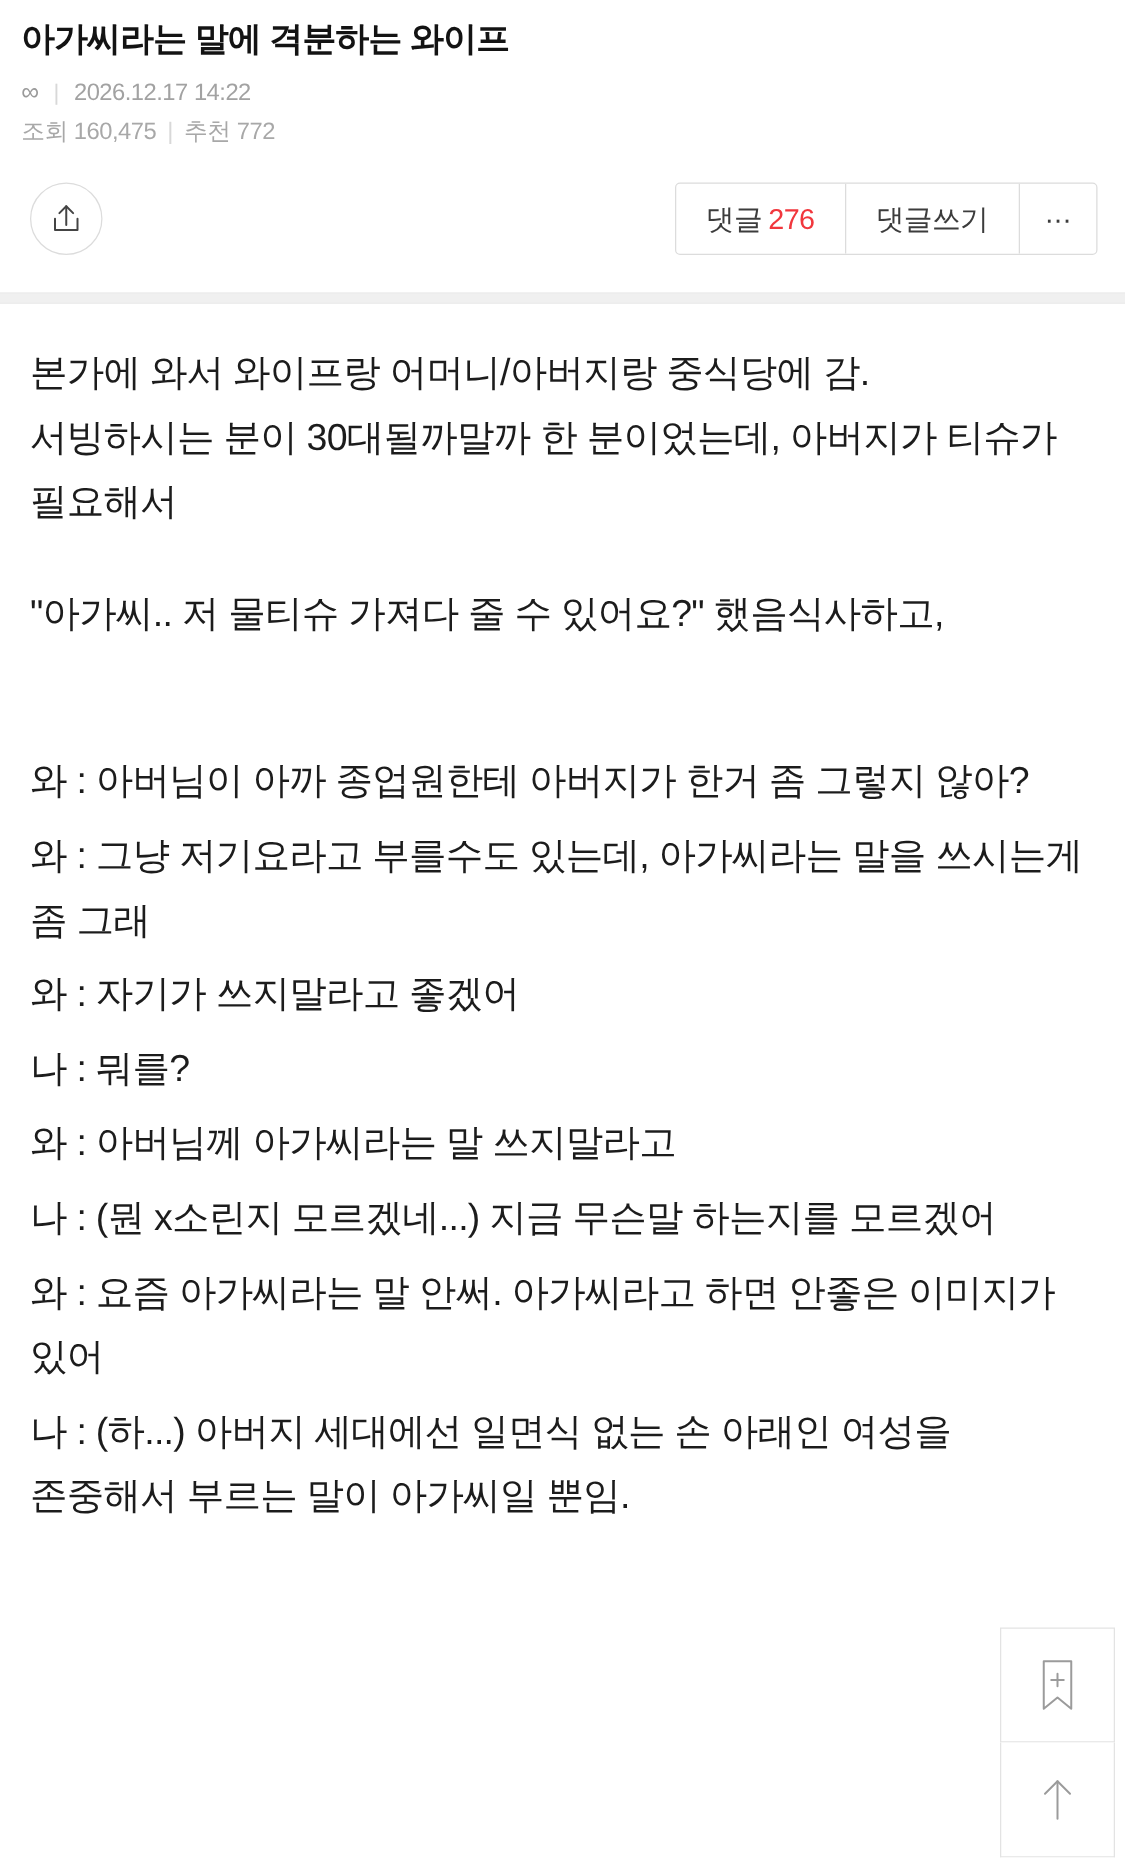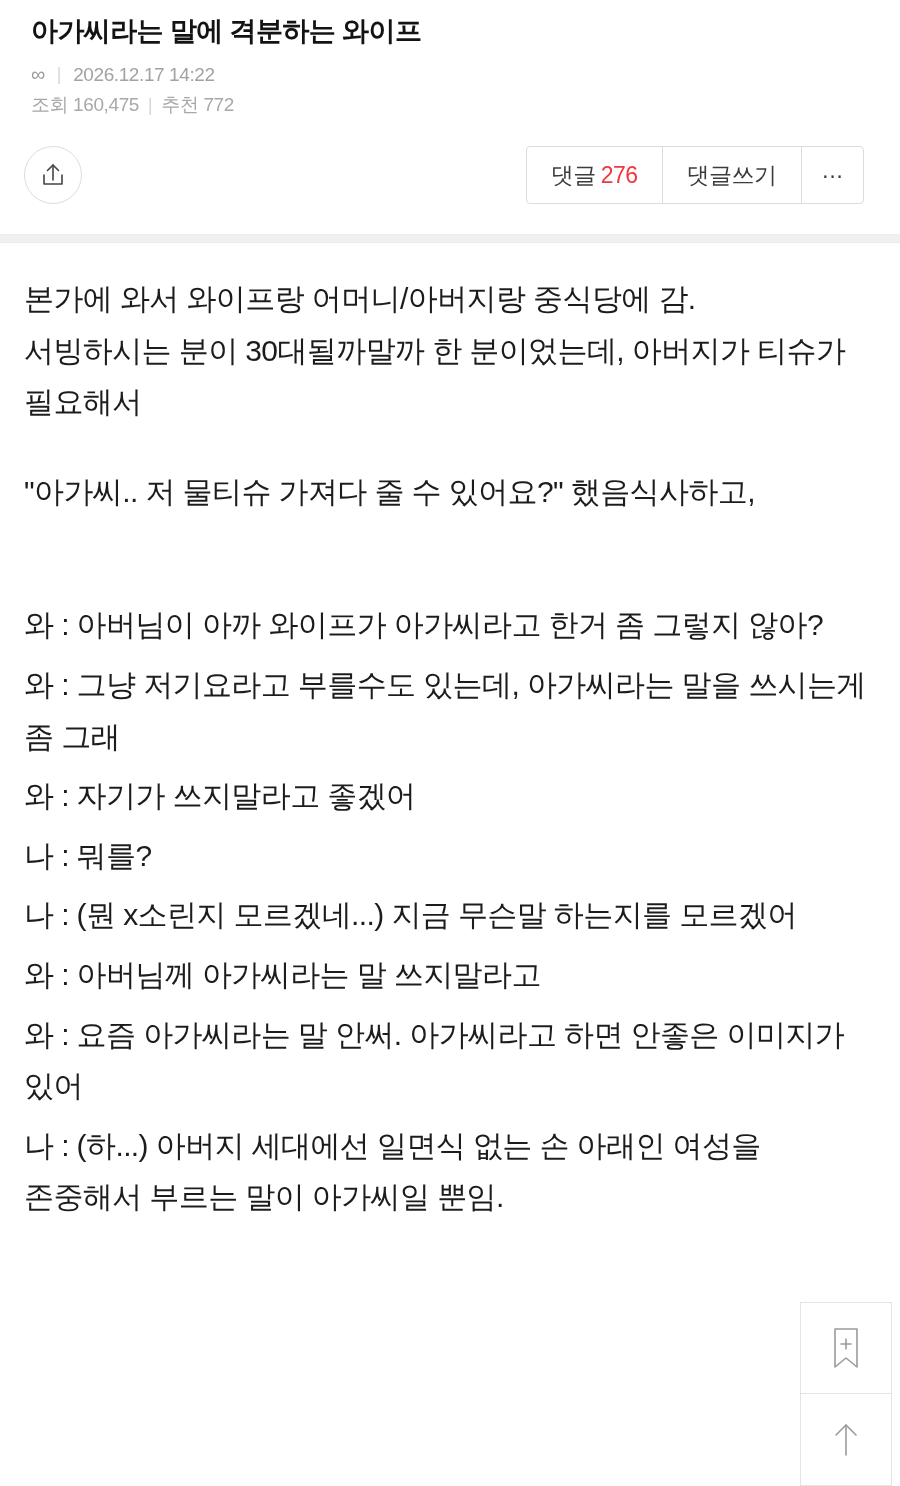--- a/index.html
+++ b/index.html
@@ -12,21 +12,21 @@
     width: 900px;
     height: 1486px;
     font-family: "Liberation Sans", "DejaVu Sans", sans-serif;
     color: #1a1a1a;
     overflow: hidden;
     position: relative;
   }
 
   
   .post-header {
-    padding: 14px 24px 0 31px;
+    padding: 14px 24px 0 17px;
   }
   .post-title {
     font-size: 27px;
     font-weight: bold;
     line-height: 1.3;
     color: #131313;
     letter-spacing: -0.6px;
     margin: 0 0 14px 0;
   }
   .meta-row {
@@ -59,21 +59,21 @@
   .meta-row2 .divider {
     color: #d8d8d8;
     margin: 0 4px;
   }
 
   
   .action-bar {
     display: flex;
     align-items: center;
     justify-content: space-between;
-    padding: 26px 36px 30px 24px;
+    padding: 26px 22px 30px 24px;
   }
   .share-btn {
     width: 58px;
     height: 58px;
     border: 1px solid #dcdcdc;
     border-radius: 50%;
     display: flex;
     align-items: center;
     justify-content: center;
     background: #fff;
@@ -217,26 +217,26 @@
   <div class="blank-line"></div>
 
   <p class="para">"아가씨.. 저 물티슈 가져다 줄 수 있어요?" 했음식사하고,</p>
 
   <div class="blank-line"></div>
 
 
   <div class="blank-line"></div>
 
   <div class="dialogue">
-    <p class="dlg-line">와 : 아버님이 아까 와이프가 아가씨라고 한거 좀 그렇지 않아?</p>
+    <p class="dlg-line">와 : 아버님이 아까 종업원한테 아버지가 한거 좀 그렇지 않아?</p>
     <p class="dlg-line">와 : 그냥 저기요라고 부를수도 있는데, 아가씨라는 말을 쓰시는게 좀 그래</p>
     <p class="dlg-line">와 : 자기가 쓰지말라고 좋겠어</p>
     <p class="dlg-line">나 : 뭐를?</p>
+    <p class="dlg-line">와 : 아버님께 아가씨라는 말 쓰지말라고</p>
     <p class="dlg-line">나 : (뭔 x소린지 모르겠네...) 지금 무슨말 하는지를 모르겠어</p>
-    <p class="dlg-line">와 : 아버님께 아가씨라는 말 쓰지말라고</p>
     <p class="dlg-line">와 : 요즘 아가씨라는 말 안써. 아가씨라고 하면 안좋은 이미지가 있어</p>
     <p class="dlg-line">나 : (하...) 아버지 세대에선 일면식 없는 손 아래인 여성을 존중해서 부르는 말이 아가씨일 뿐임.</p>
   </div>
 </div>
 
 <div class="float-stack">
   <div class="float-btn">
     <span>
       <svg width="34" height="44" viewBox="0 0 34 44" fill="none" stroke="#9b9b9b" stroke-width="1.6" stroke-linecap="round" stroke-linejoin="round">
         <path d="M6 3 H28 V41 L17 32 L6 41 Z"></path>

